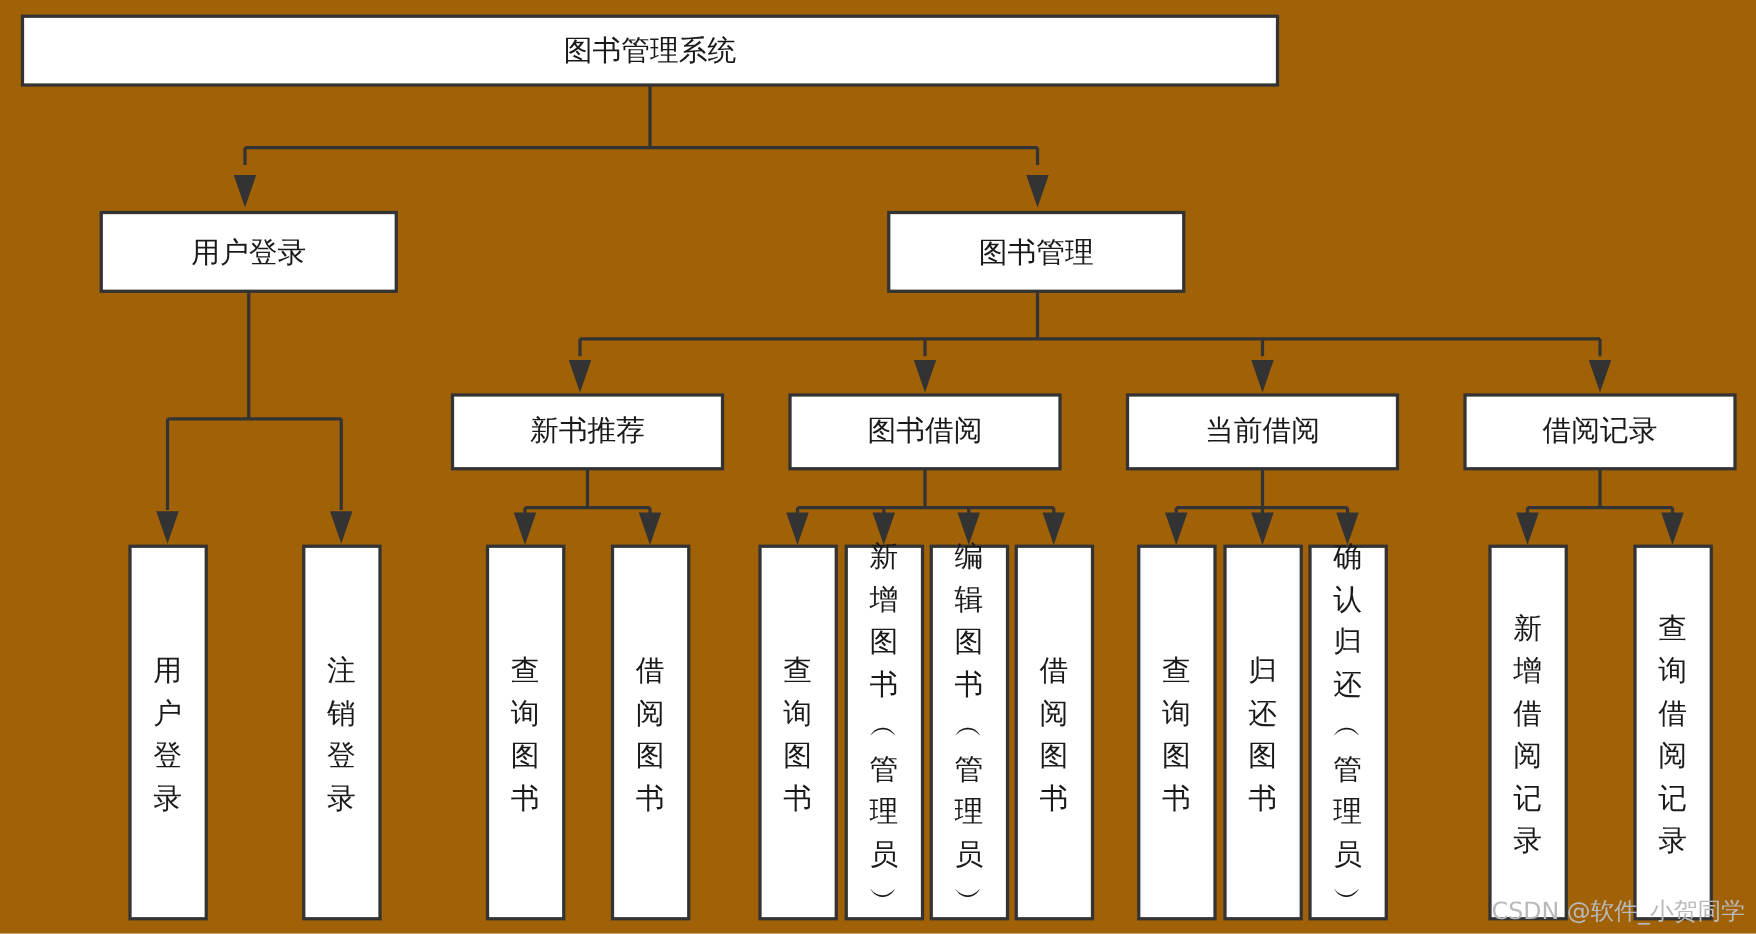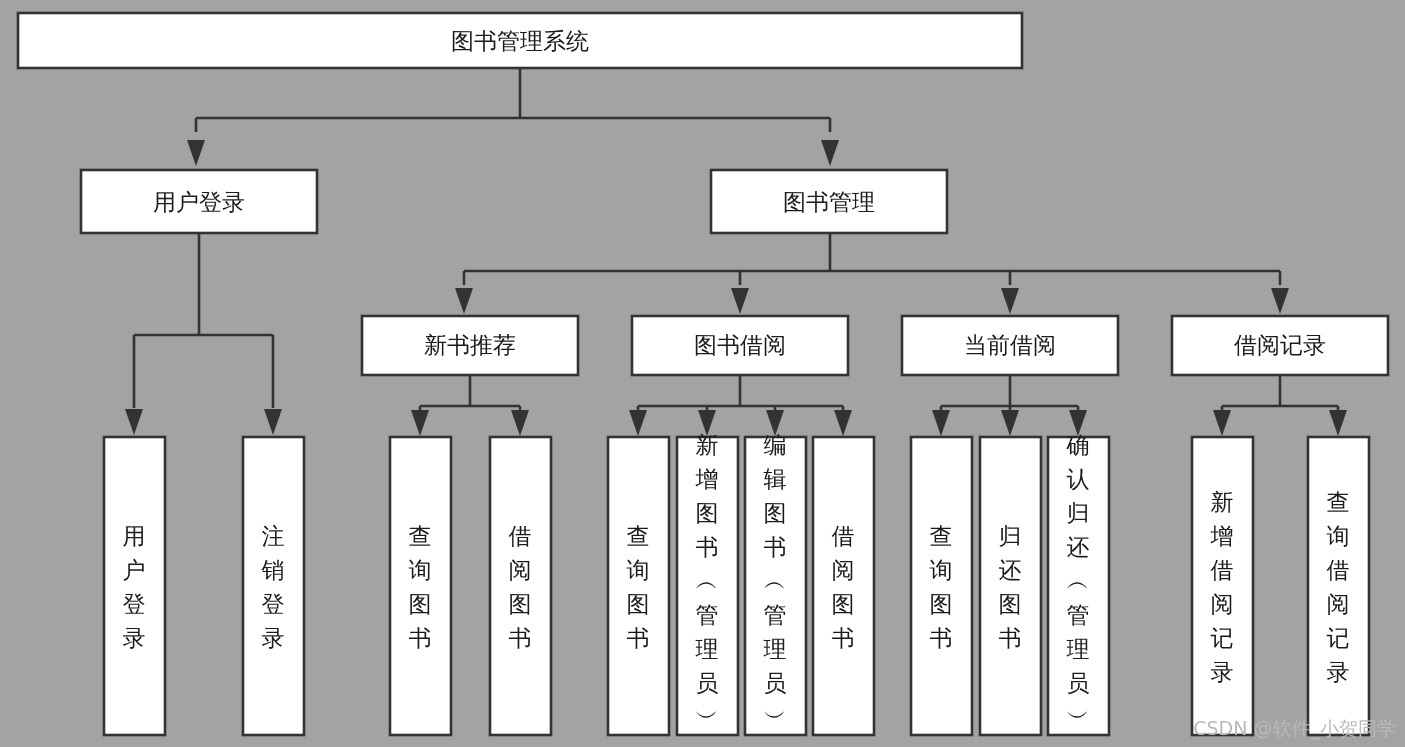--- a/index.html
+++ b/index.html
@@ -10,21 +10,21 @@
   body {
     width: 1405px;
     height: 747px;
     font-family: "DejaVu Sans", "Liberation Sans", sans-serif;
     overflow: hidden;
   }
   #diagram-root {
     position: relative;
     width: 1405px;
     height: 747px;
-    background: #a3a3a3;
+    background: #a16207;
   }
   svg.diagram-canvas {
     display: block;
     width: 1405px;
     height: 747px;
   }
   .node-box {
     fill: #ffffff;
     stroke: #333333;
     stroke-width: 2.6;

